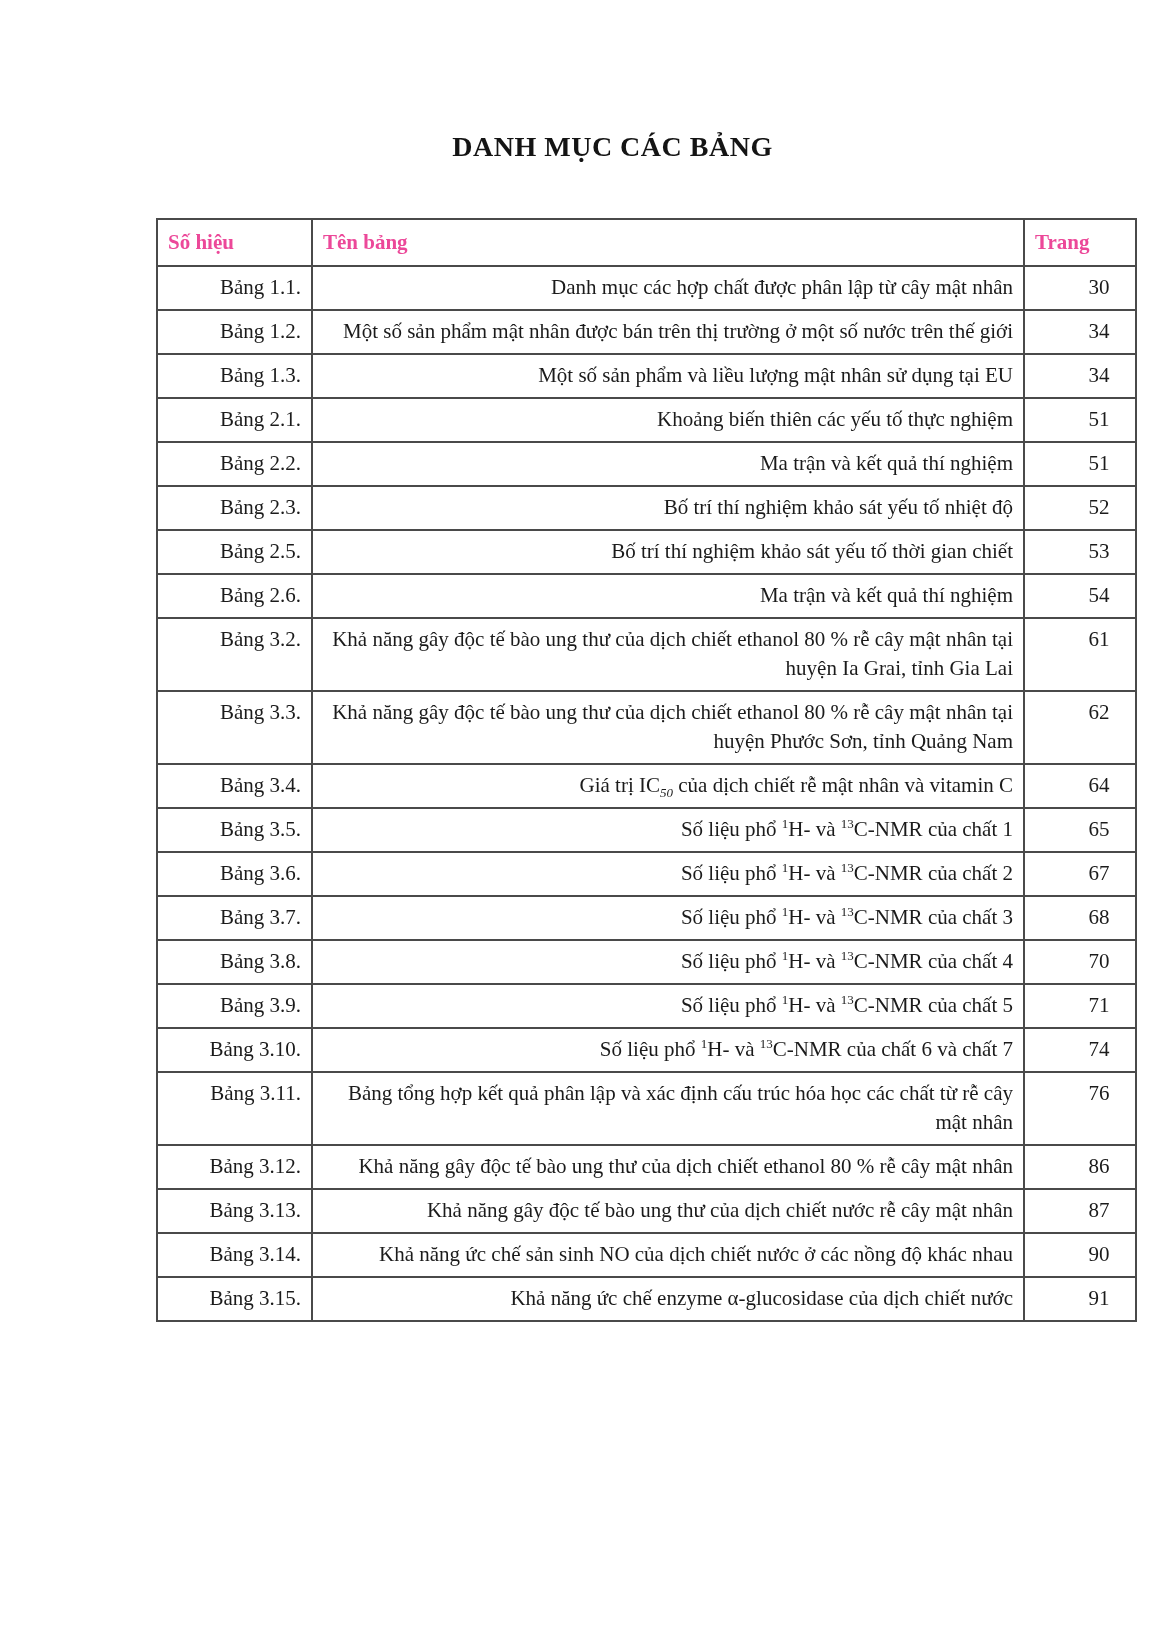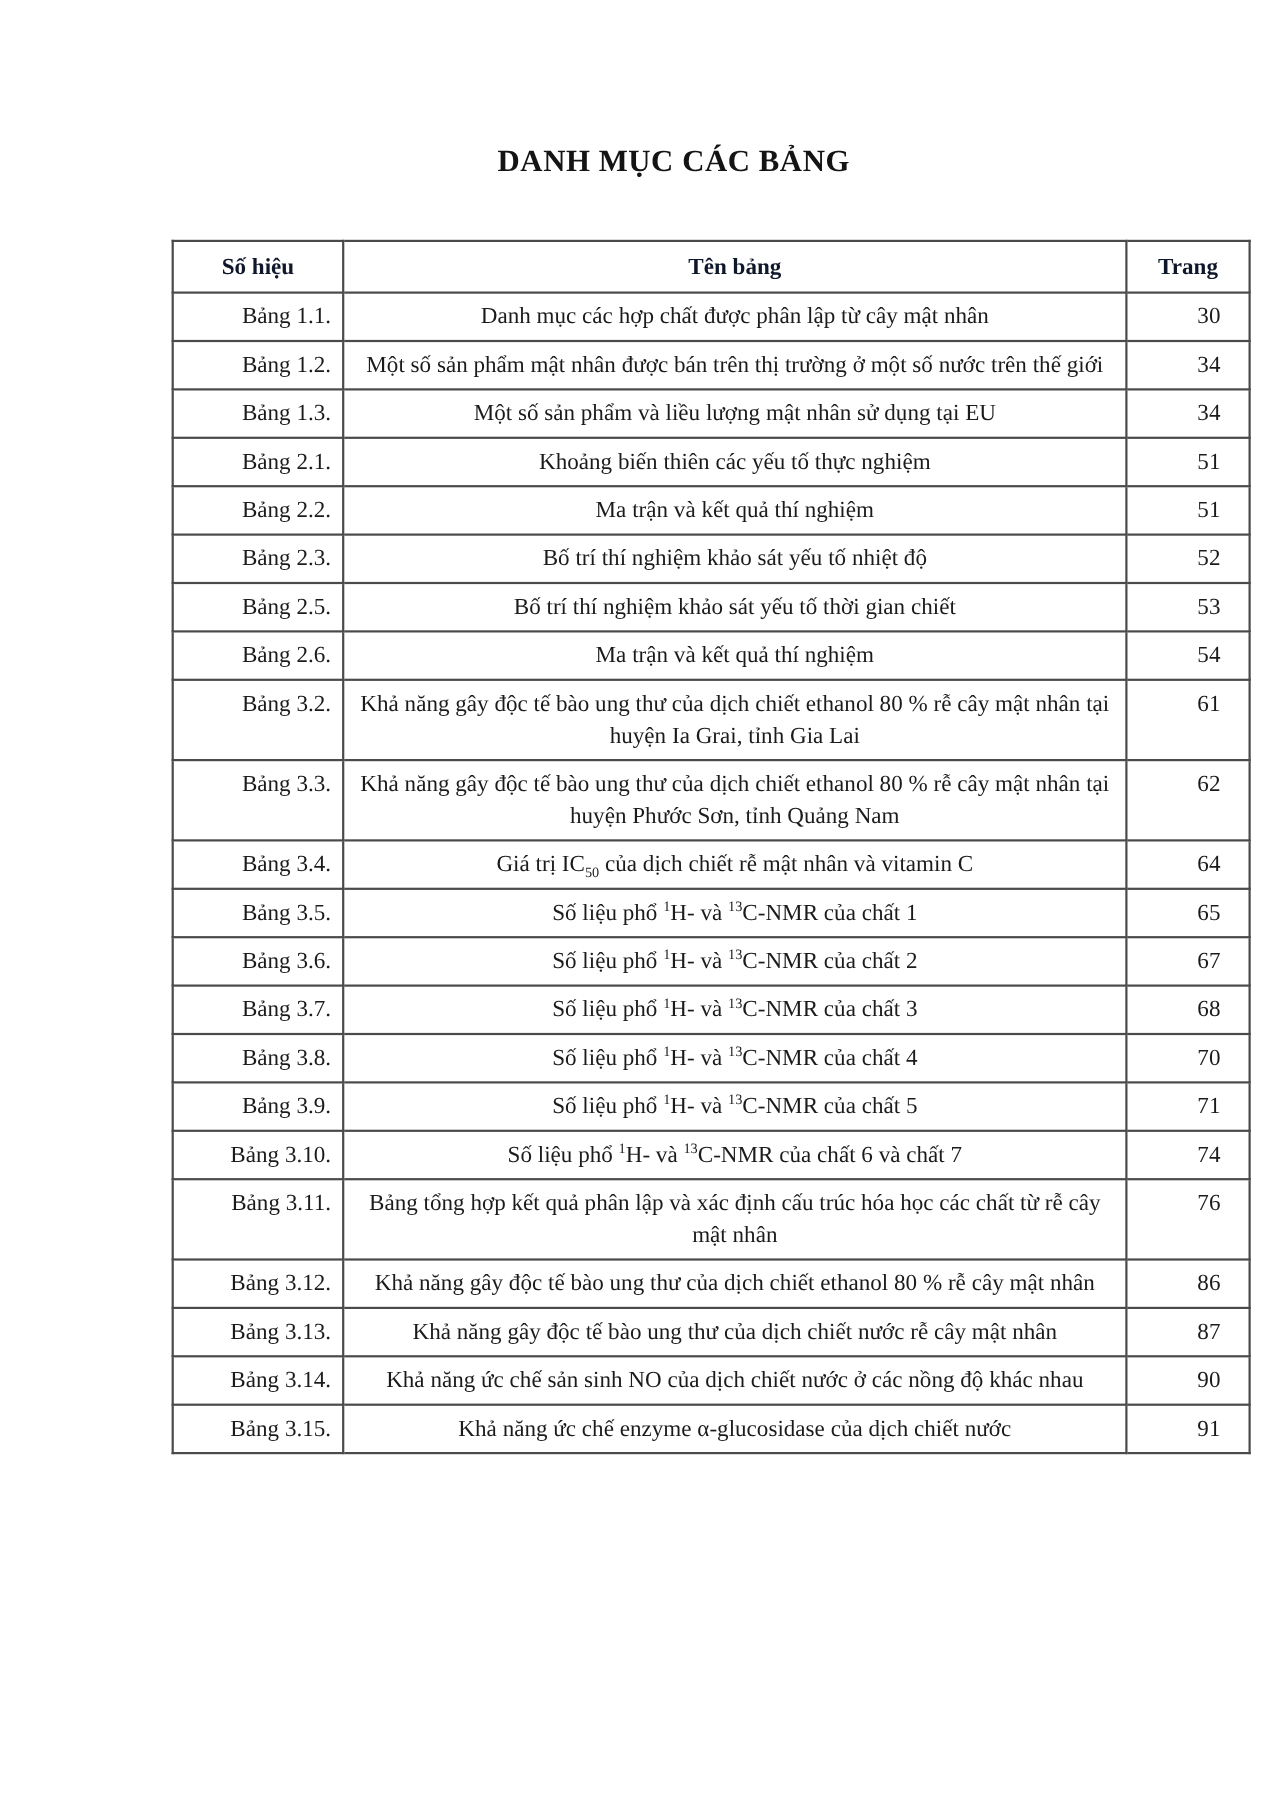--- a/index.html
+++ b/index.html
@@ -38,34 +38,34 @@
     line-height: 29px;
   }
   .toc-table th, .toc-table td {
     border: 2px solid #4a4a4a;
     vertical-align: top;
     padding: 6px 10px 7px 10px;
     overflow: hidden;
   }
   .toc-table th {
     font-weight: bold;
-    text-align: center;
+    text-align: left;
     padding-top: 8px;
     padding-bottom: 8px;
-    color: #0f172a;
+    color: #ec4899;
     margin-top: 20px;
   }
   .col-id   { width: 133px; }
   .col-name { width: 690px; }
   .col-page { width: 90px;  }
   .toc-table td.cell-id   { text-align: right; padding-left: 12px; white-space: nowrap; }
-  .toc-table td.cell-name { text-align: center; }
+  .toc-table td.cell-name { text-align: right; }
   .toc-table td.cell-page { text-align: center; padding-left: 48px; }
   .toc-table sup { font-size: 13px; line-height: 0; vertical-align: super; }
-  .toc-table sub { font-size: 13px; line-height: 0; vertical-align: sub; }
+  .toc-table sub { font-size: 13px; line-height: 0; vertical-align: sub; font-style: italic; }
 </style>
 </head>
 <body>
 
 <div class="page">
   <div class="content">
     <h1 class="doc-title">DANH MỤC CÁC BẢNG</h1>
 
     <table class="toc-table">
       <thead>

